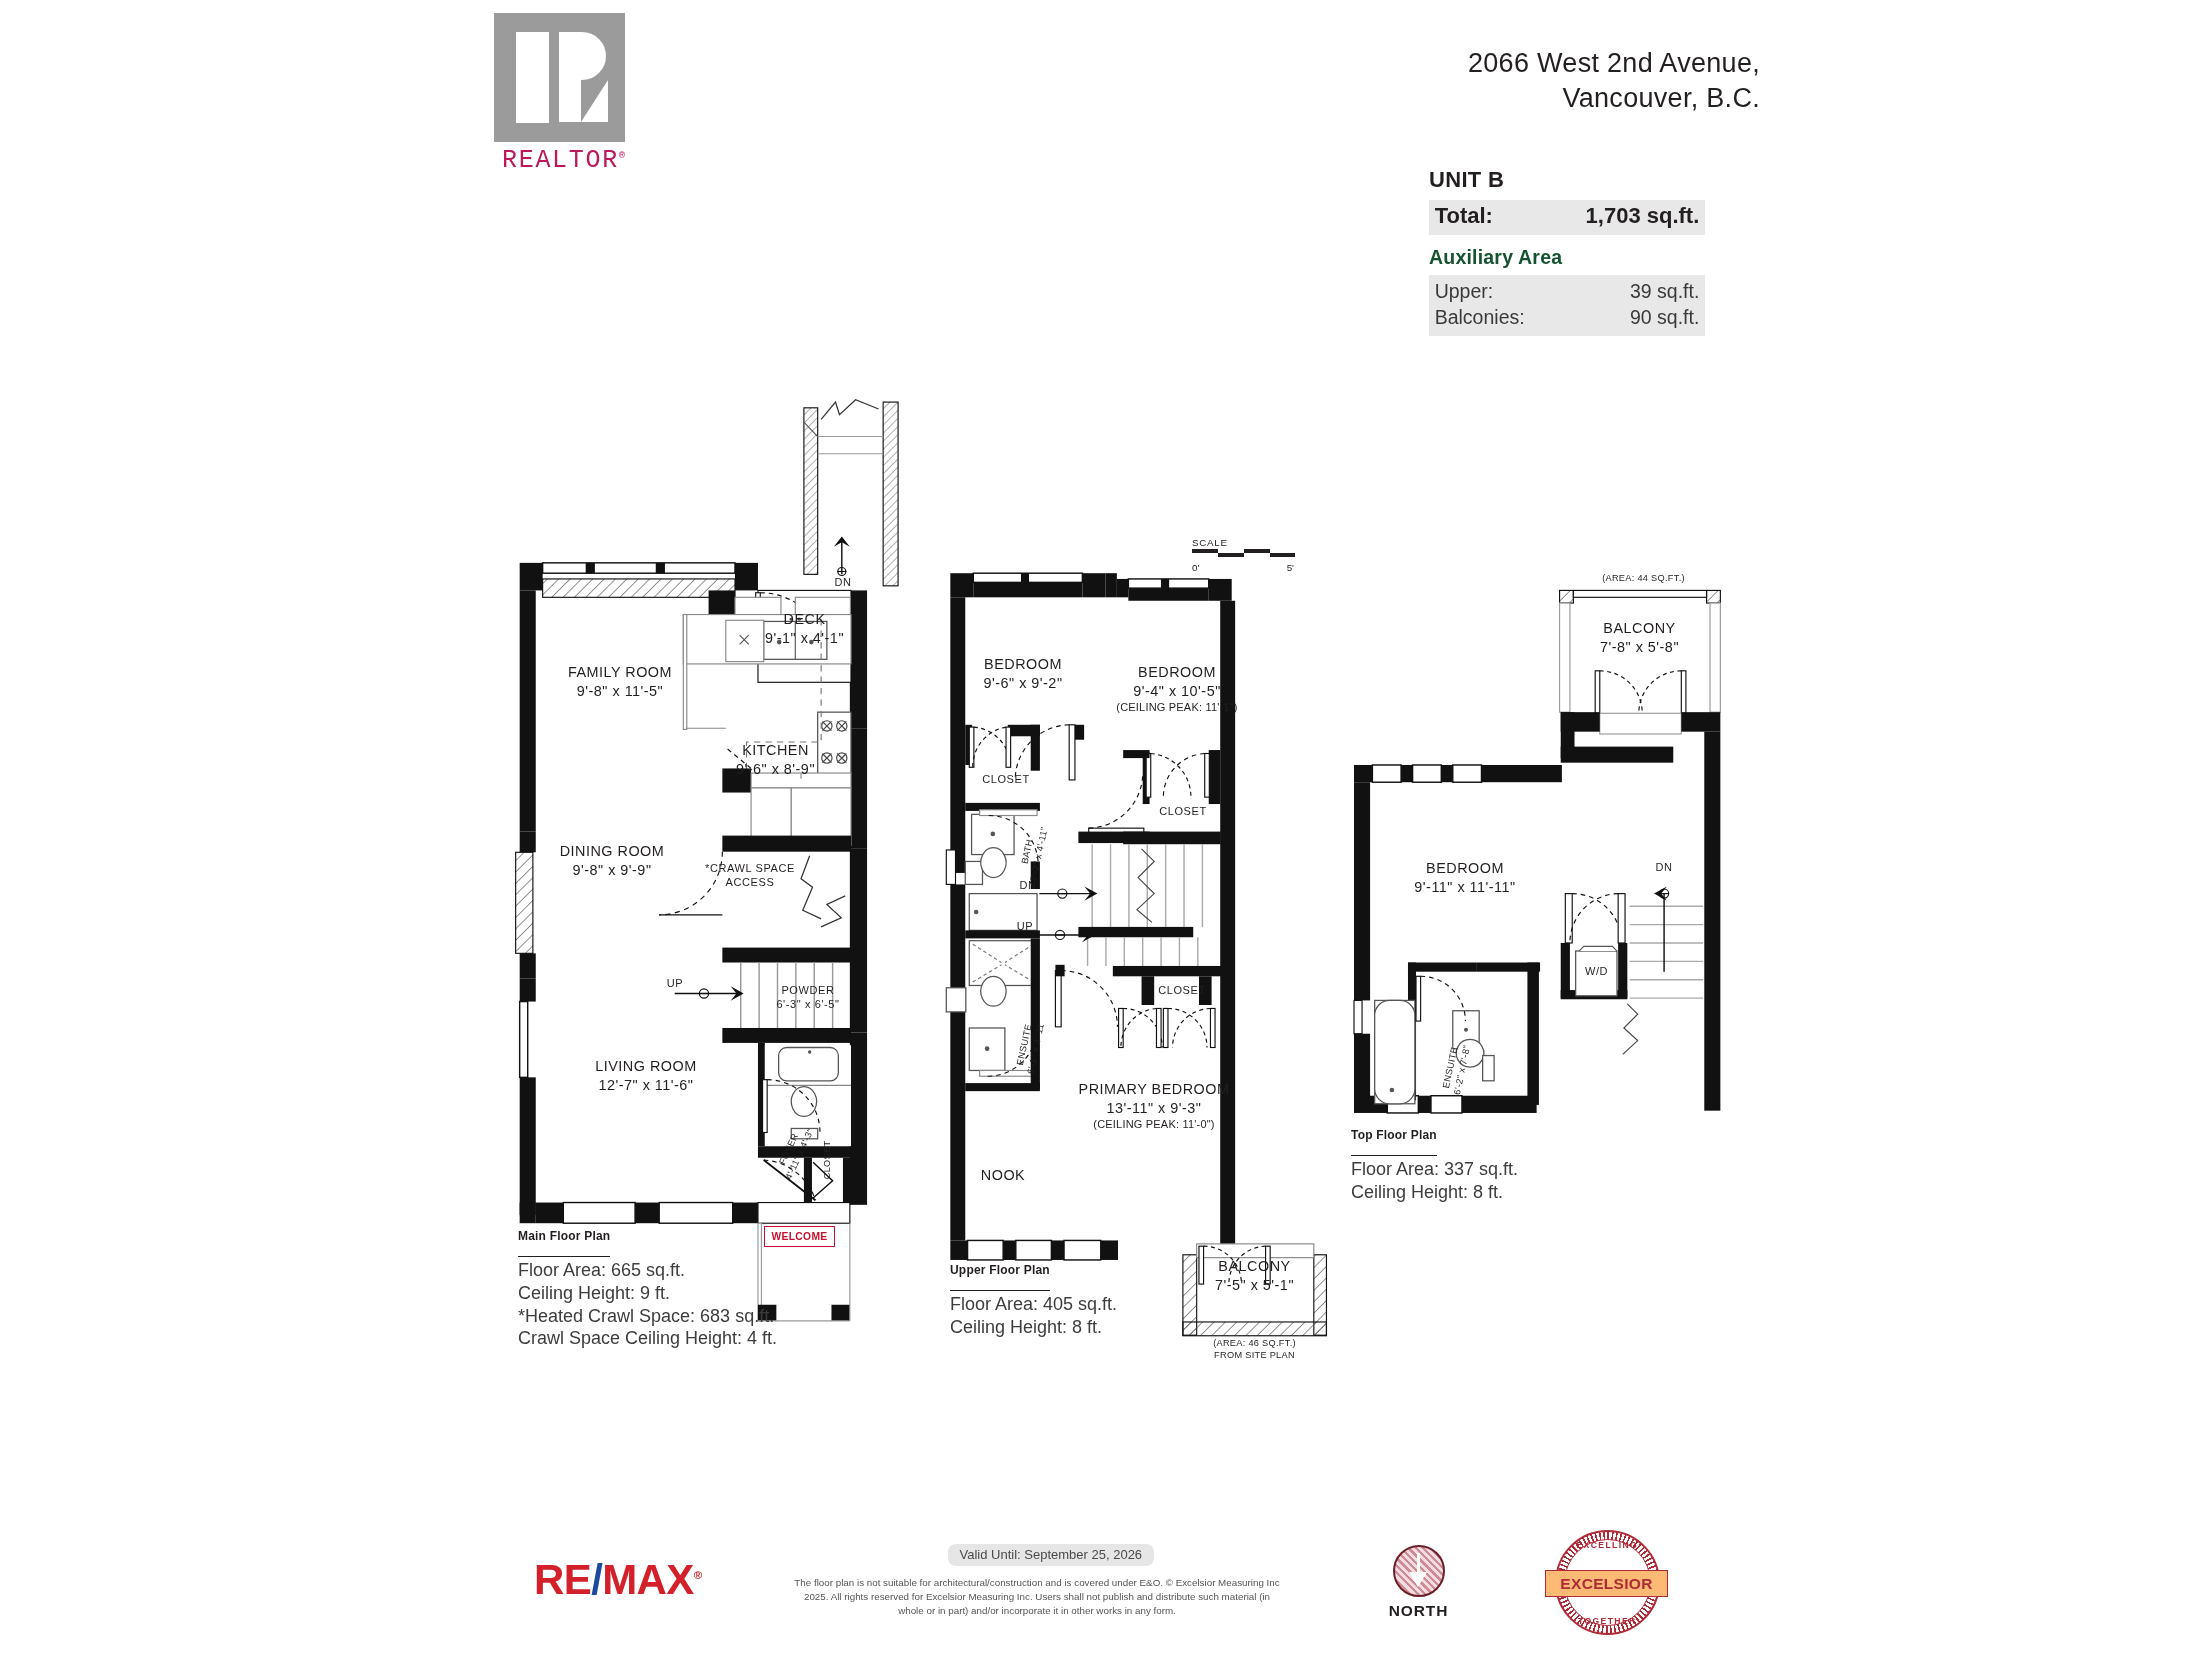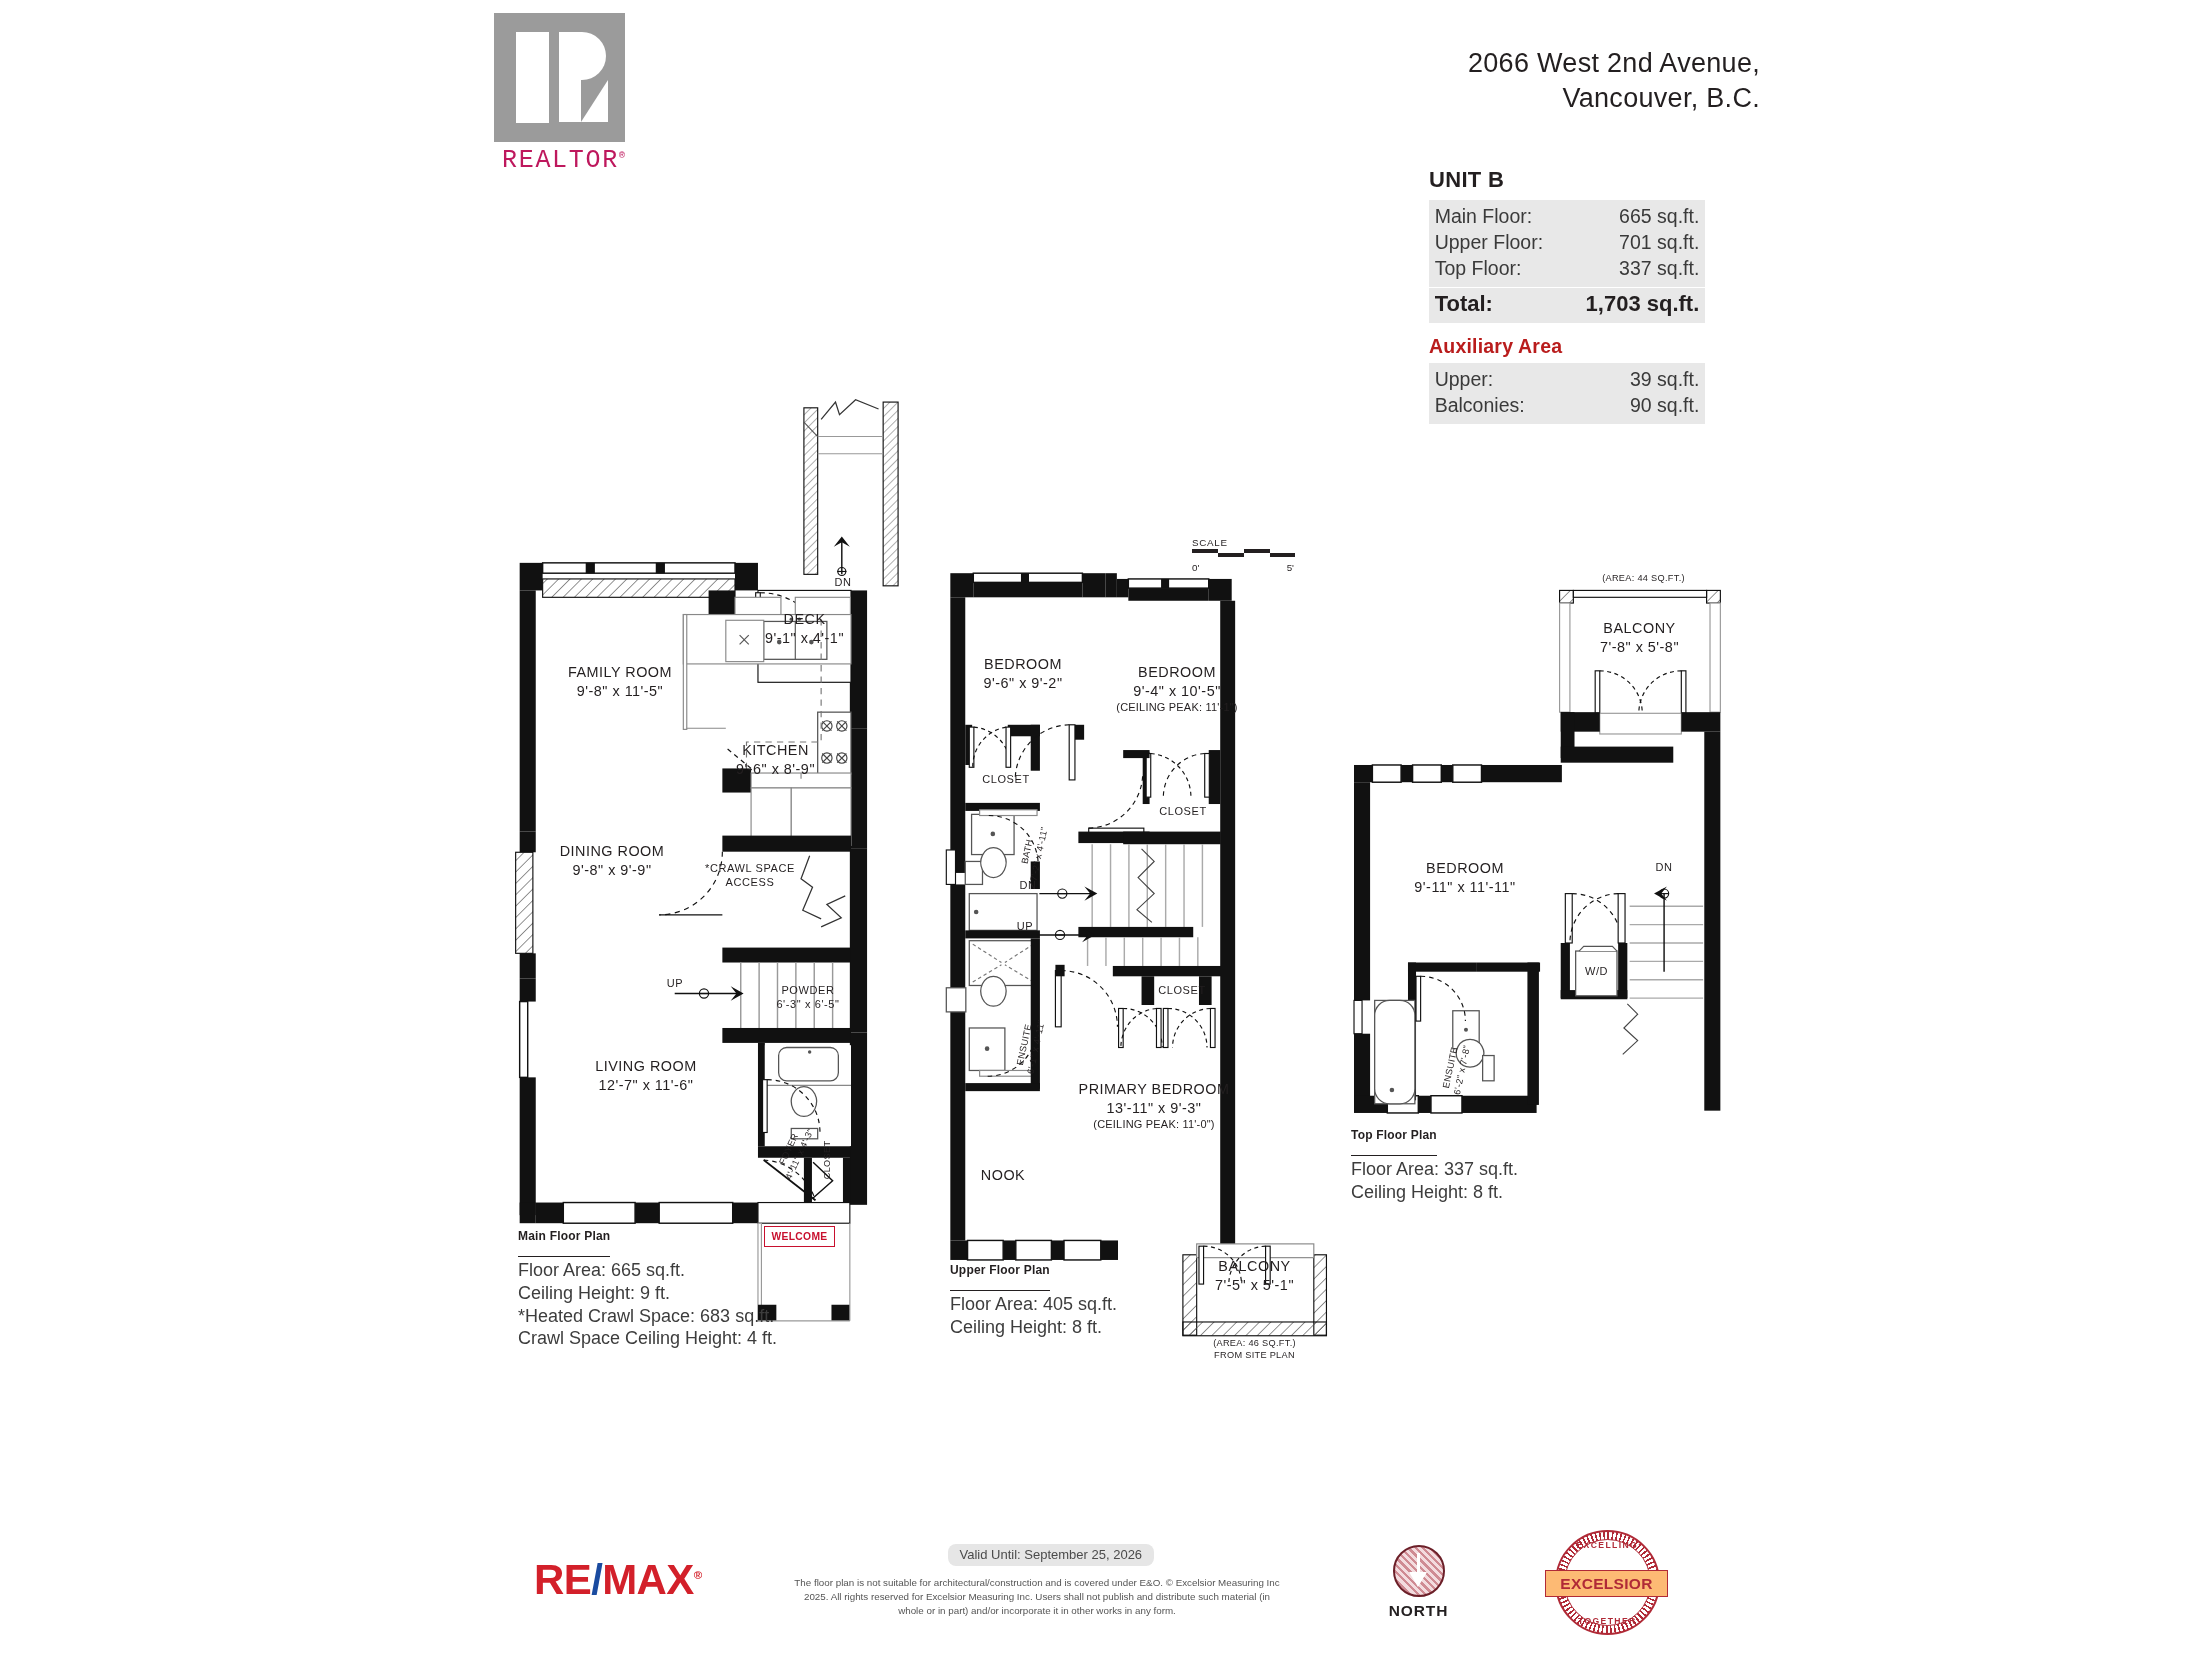--- a/index.html
+++ b/index.html
@@ -19,21 +19,21 @@
   #address-block{right:445px;top:46px;text-align:right;font-size:27px;line-height:1.28;color:#231f20;letter-spacing:0.3px;}
 
   #summary{left:1429px;top:167px;width:276px;}
   #unit-title{font-size:22px;font-weight:bold;color:#231f20;letter-spacing:0.3px;margin-bottom:6.9px;}
   .sumband{background:#e8e8e8;padding:4px 5.7px 5.2px 5.7px;}
   .sumrow{display:flex;justify-content:space-between;font-size:19.5px;line-height:1.33;color:#3a3a3a;}
   .sumrow .lbl{white-space:nowrap;}
   .sumrow .val{white-space:nowrap;}
   .totalband{background:#e8e8e8;padding:3.4px 5.7px 5.7px 5.7px;margin-top:1.1px;}
   .totalrow{display:flex;justify-content:space-between;font-size:22px;font-weight:bold;color:#231f20;}
-  #aux-title{font-size:19.5px;font-weight:bold;color:#b91c1c;margin-top:11.5px;margin-bottom:5.7px;letter-spacing:0.2px;}
+  #aux-title{font-size:19.5px;font-weight:bold;color:#14532d;margin-top:11.5px;margin-bottom:5.7px;letter-spacing:0.2px;}
 
   
   #plan-canvas{left:0;top:0;width:2205px;height:1654px;}
 
   
   .cap{position:absolute;color:#231f20;}
   .cap .cap-t{font-size:12px;font-weight:bold;border-bottom:1.4px solid #231f20;display:inline-block;padding-bottom:13px;letter-spacing:0.2px;}
   .cap .cap-l{font-size:18px;line-height:1.26;margin-top:2.3px;color:#3d3d3d;}
 
   
@@ -96,34 +96,20 @@
   <div id="realtor-word"><span>REALTOR</span><sup>®</sup></div>
 </div>
 
 <div class="abs" id="address-block">
   <div>2066 West 2nd Avenue,</div>
   <div>Vancouver, B.C.</div>
 </div>
 
 <div class="abs" id="summary">
   <div id="unit-title">UNIT B</div>
-  <div class="sumband">
-    <div class="sumrow">
-        <span class="lbl">Main Floor:</span>
-        <span class="val">665 sq.ft.</span>
-      </div>
-    <div class="sumrow">
-        <span class="lbl">Upper Floor:</span>
-        <span class="val">701 sq.ft.</span>
-      </div>
-    <div class="sumrow">
-        <span class="lbl">Top Floor:</span>
-        <span class="val">337 sq.ft.</span>
-      </div>
-  </div>
   <div class="totalband">
     <div class="totalrow">
         <span>Total:</span>
         <span>1,703 sq.ft.</span>
       </div>
   </div>
   <div id="aux-title">Auxiliary Area</div>
   <div class="sumband">
     <div class="sumrow">
         <span class="lbl">Upper:</span>

